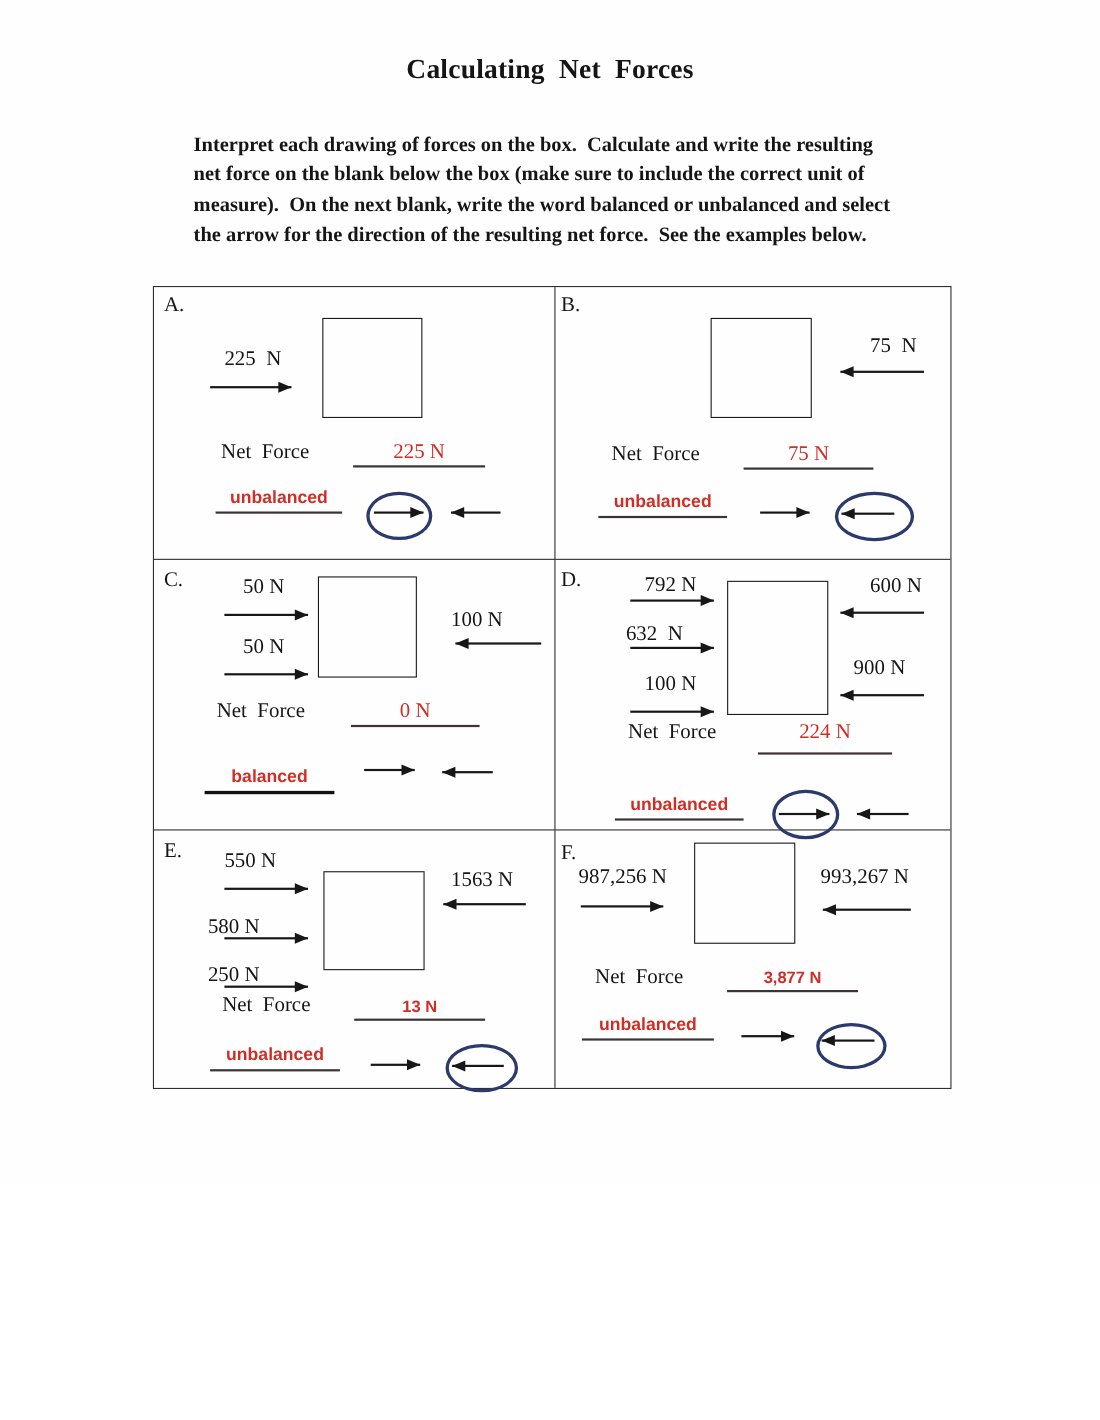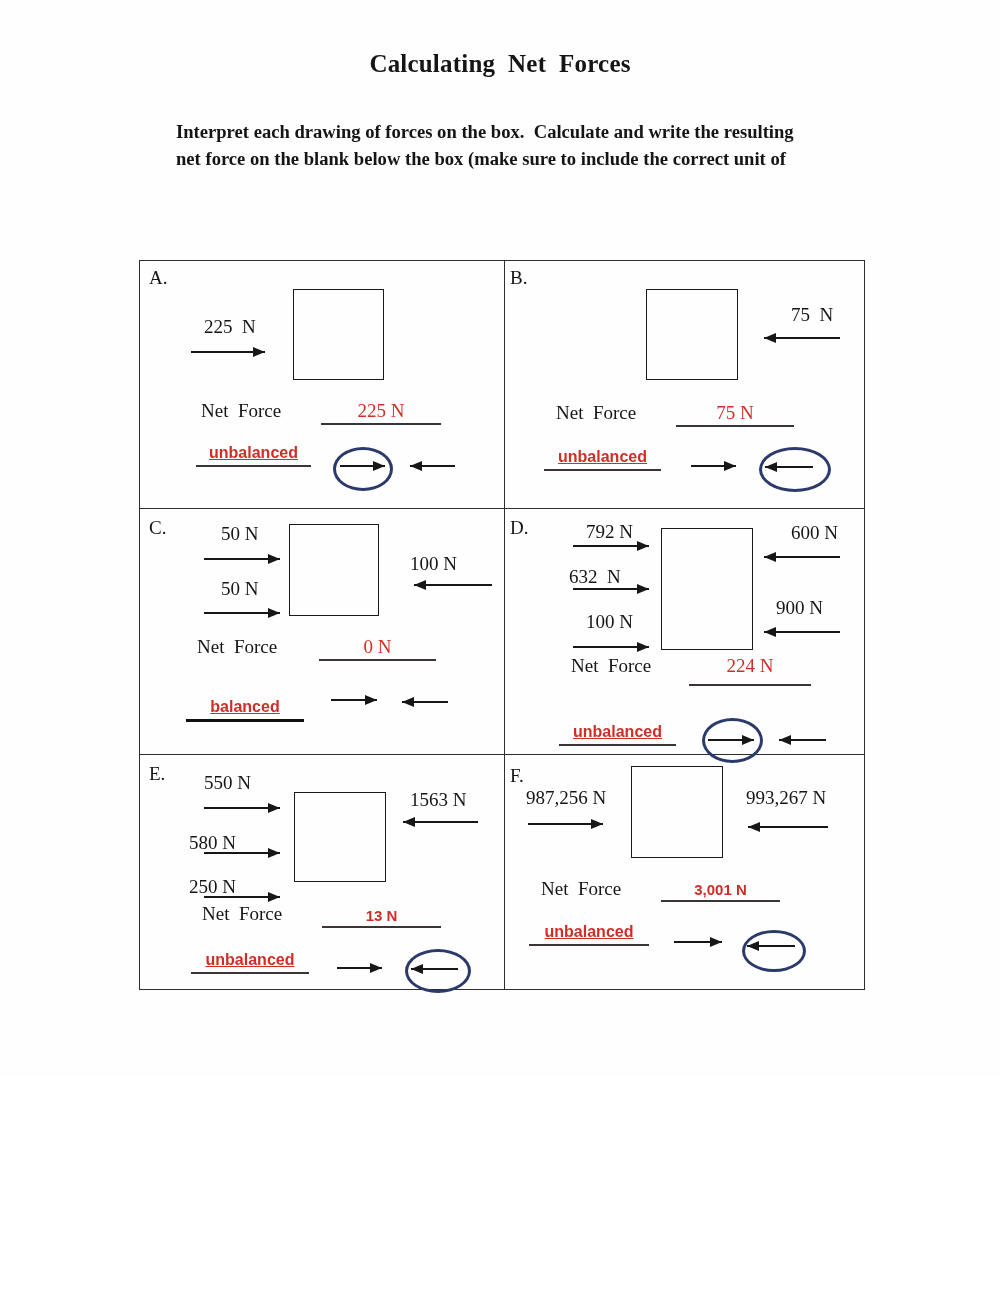--- a/index.html
+++ b/index.html
@@ -40,21 +40,21 @@
     border-top:5.5px solid transparent; border-bottom:5.5px solid transparent;
   }
 
   .blank { position:absolute; border-bottom:2px solid #3a3434; text-align:center; }
   .blank span { display:inline-block; }
   .blank.answer { height:23px; }
   .blank.answer span { color:var(--red); font-size:19px; font-family:"Liberation Serif", serif; }
   .blank.answer.sans { height:19px; }
   .blank.answer.sans span { color:var(--red); font:600 15px "Liberation Sans", sans-serif; }
   .blank.word { height:21px; }
-  .blank.word span { color:var(--red); font:600 16px "Liberation Sans", sans-serif;text-decoration:underline; }
+  .blank.word span { color:var(--red); font:600 16px "Liberation Sans", sans-serif; }
 
   .circle {
     position:absolute; border:3.6px solid var(--navy); border-radius:50%;
     background:transparent; z-index:2;
   }
 
   .logo { position:absolute; left:697px; top:1251px; display:flex; align-items:center; gap:3px; }
   .logo-icon { display:grid; grid-template-columns:14px 14px; grid-template-rows:15px 15px; gap:1px; }
   .logo-tile {
     display:flex; align-items:center; justify-content:center;
@@ -68,20 +68,22 @@
 </head>
 <body>
 
 <div class="page">
 
   <div class="title">Calculating  Net  Forces</div>
 
   <div class="instructions">
     <div>Interpret each drawing of forces on the box.  Calculate and write the resulting</div>
     <div>net force on the blank below the box (make sure to include the correct unit of</div>
+    <div>measure).  On the next blank, write the word balanced or unbalanced and select</div>
+    <div>the arrow for the direction of the resulting net force.  See the examples below.</div>
   </div>
 
   <div class="grid">
 
     <div class="cell bR bB">
       <div class="plabel" style="left:9px;top:6px">A.</div>
       <div class="fbox" style="left:153px;top:28px;width:89px;height:89px"></div>
       <div class="ftext" style="left:64px;top:55px">225  N</div>
       <div class="arrow right" style="left:51px;top:90px;width:74px"></div>
       <div class="nflabel" style="left:61px;top:139px">Net  Force</div>
@@ -162,21 +164,21 @@
     </div>
 
     <div class="cell">
       <div class="plabel" style="left:5px;top:10px">F.</div>
       <div class="fbox" style="left:126px;top:11px;width:90px;height:90px"></div>
       <div class="ftext" style="left:21px;top:32px">987,256 N</div>
       <div class="arrow right" style="left:23px;top:68px;width:75px"></div>
       <div class="ftext" style="left:241px;top:32px">993,267 N</div>
       <div class="arrow left" style="left:243px;top:71px;width:80px"></div>
       <div class="nflabel" style="left:36px;top:123px">Net  Force</div>
-      <div class="blank answer sans" style="left:156px;top:126px;width:119px"><span>3,001 N</span></div>
+      <div class="blank answer sans" style="left:156px;top:126px;width:119px"><span>3,877 N</span></div>
       <div class="blank word" style="left:24px;top:168px;width:120px"><span>unbalanced</span></div>
       <div class="arrow right" style="left:169px;top:186px;width:48px"></div>
       <div class="circle" style="left:237px;top:175px;width:58px;height:36px"></div>
       <div class="arrow left" style="left:242px;top:190px;width:48px"></div>
     </div>
 
   </div>
 
   <div class="logo">
     <div class="logo-icon">

